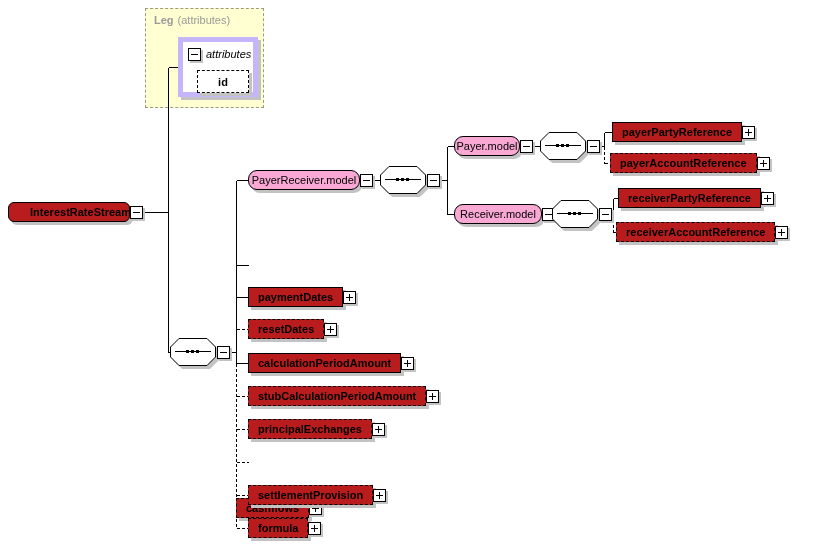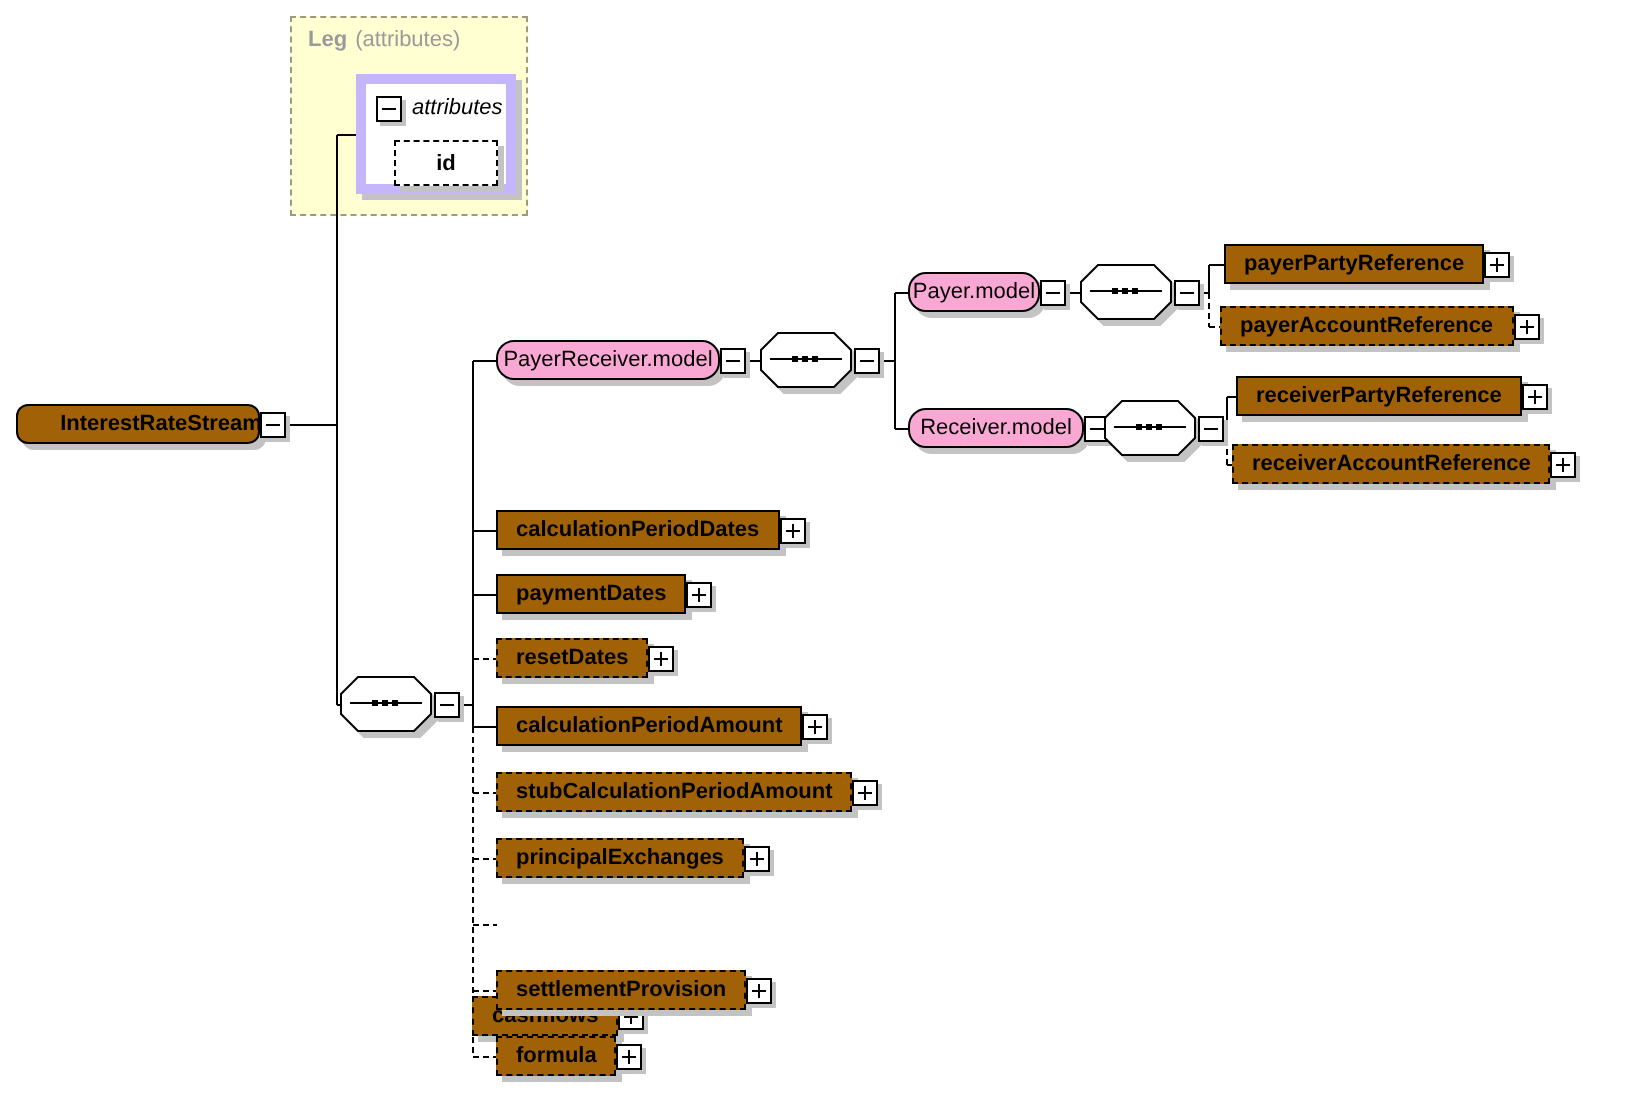--- a/index.html
+++ b/index.html
@@ -14,21 +14,21 @@
   }
   .ext-title{position:absolute;left:8px;top:5px;white-space:nowrap;color:#9a9a9a;}
   .ext-title .b{font-weight:bold;}
   .ext-title .k{margin-left:4px;}
   
   #wires{position:absolute;left:0;top:0;z-index:2;}
   
   .node{position:absolute;z-index:3;box-sizing:border-box;}
   .el{
     height:20px;display:flex;align-items:center;padding:0 9px;
-    background:#a16207;border:1px solid #000;box-shadow:3px 3px 0 #c3c3c3;
+    background:#b91c1c;border:1px solid #000;box-shadow:3px 3px 0 #c3c3c3;
     white-space:nowrap;font-weight:bold;
   }
   .el.dashed{border-style:dashed;}
   .el.rounded{border-radius:6px;padding-left:32px;}
   .group{
     height:20px;display:flex;align-items:center;justify-content:center;
     background:#f9a8d4;border:1px solid #000;border-radius:9px;
     box-shadow:3px 3px 0 #c3c3c3;white-space:nowrap;font-weight:normal;
   }
   .seq{width:46px;height:28px;}
@@ -156,24 +156,20 @@
   </div>
   <div class="el node" style="left:618px;top:188px;">
     <span>receiverPartyReference</span>
     <span class="exp plus"></span>
   </div>
   <div class="el dashed node" style="left:616px;top:222px;">
     <span>receiverAccountReference</span>
     <span class="exp plus"></span>
   </div>
 
-  <div class="el node" style="left:248px;top:255px;">
-    <span>calculationPeriodDates</span>
-    <span class="exp plus"></span>
-  </div>
   <div class="el node" style="left:248px;top:287px;">
     <span>paymentDates</span>
     <span class="exp plus"></span>
   </div>
   <div class="el dashed node" style="left:248px;top:319px;">
     <span>resetDates</span>
     <span class="exp plus"></span>
   </div>
   <div class="el node" style="left:248px;top:353px;">
     <span>calculationPeriodAmount</span>

